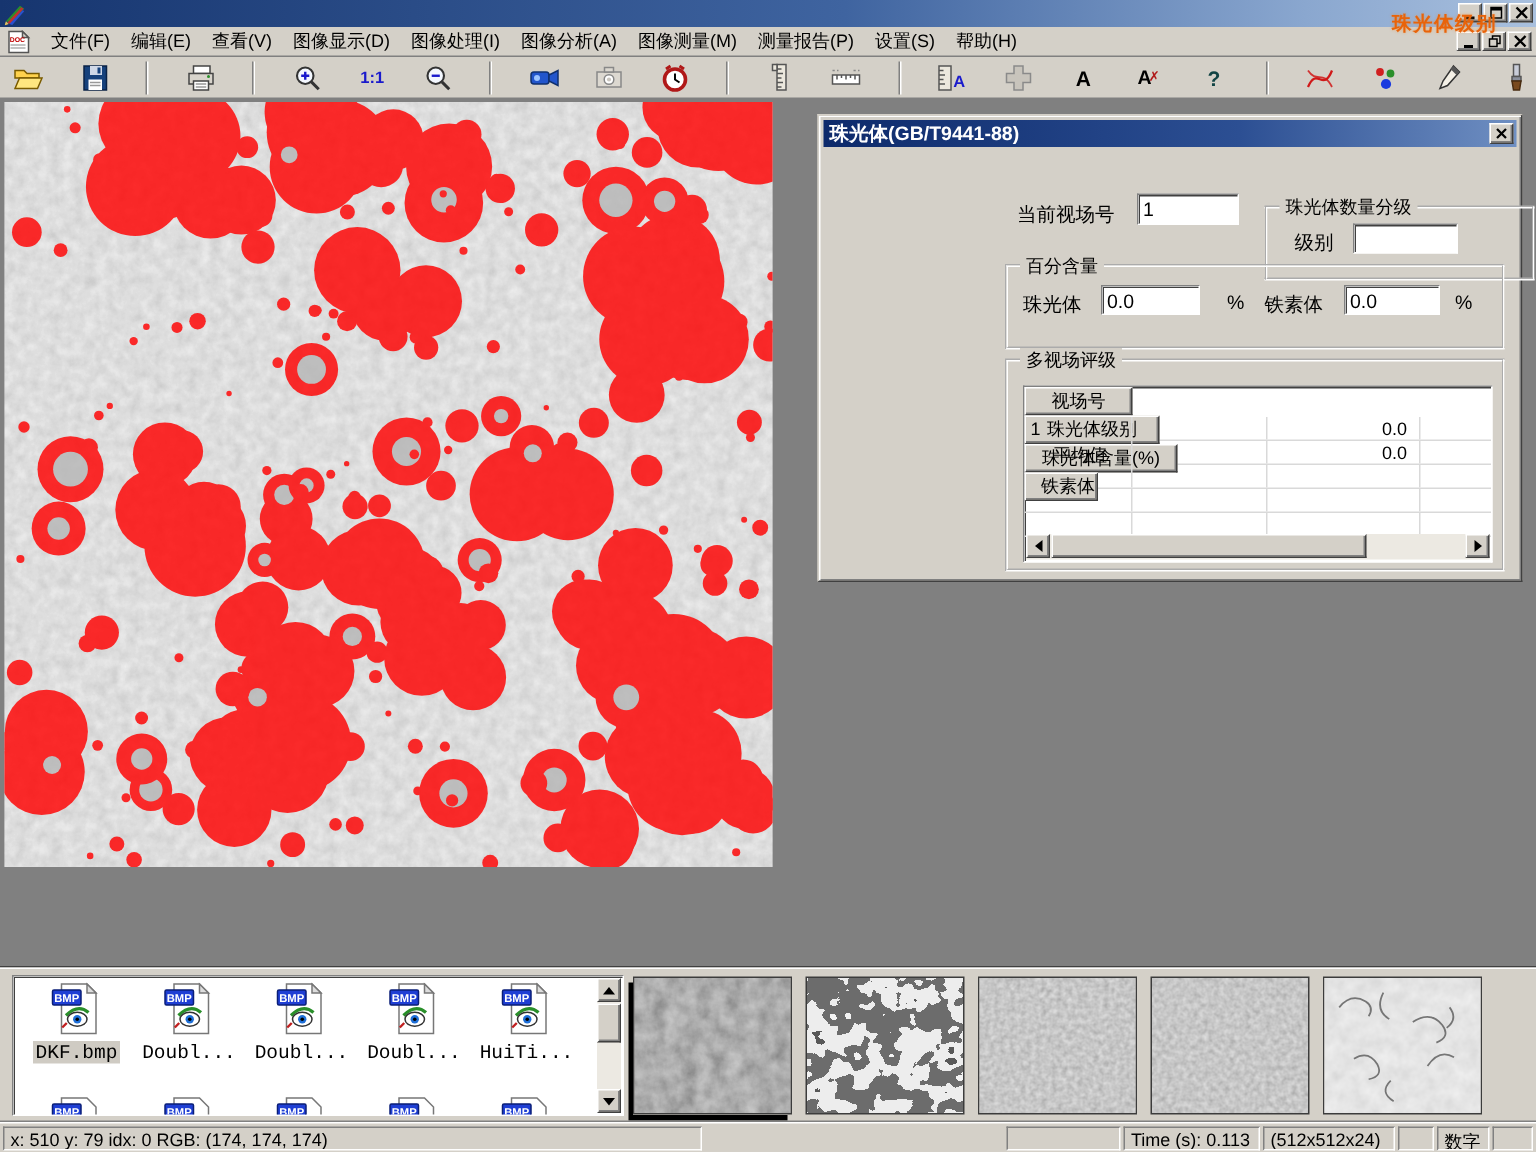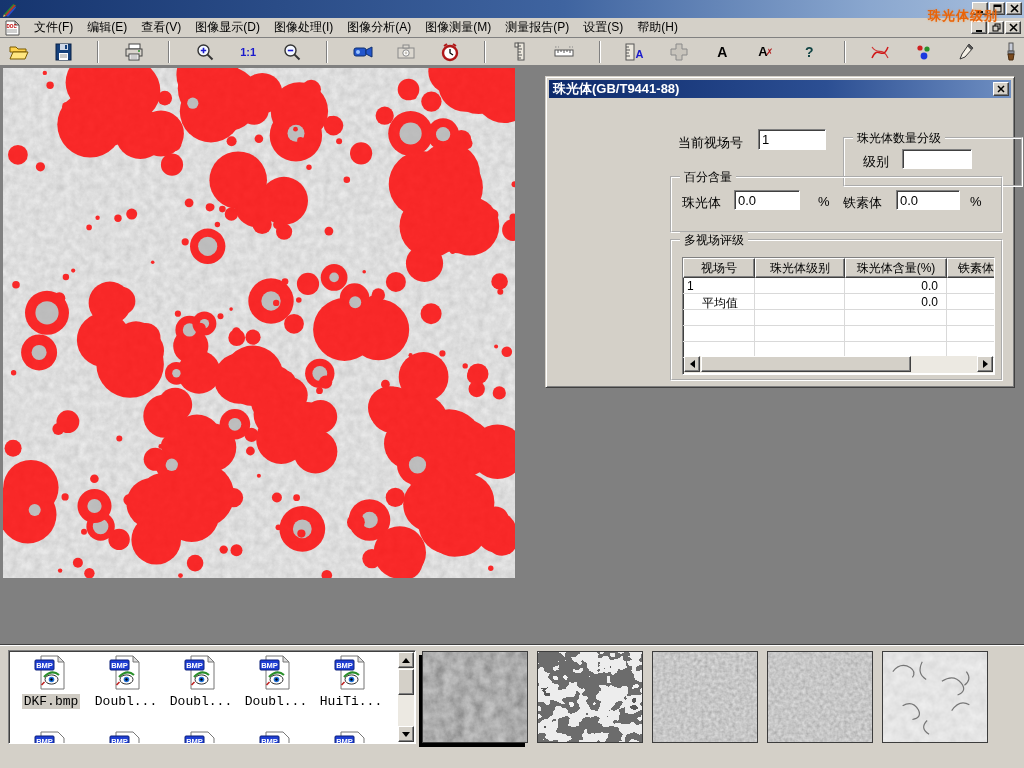--- a/index.html
+++ b/index.html
@@ -58,21 +58,21 @@
     font-size:12px; cursor:default; }
   .opbtn.focused { outline:1px dotted #000; outline-offset:-4px; border-color:#000; box-shadow:inset -1px -1px 0 #808080, 0 0 0 1px #404040; }
 
   .dlg-label { position:absolute; font-size:13px; white-space:nowrap; }
   .field { position:absolute; height:21px; font-size:13px; padding:1px 3px; font-family:"Liberation Sans",sans-serif; }
   input.field { outline:none; }
 
   
   .tblbox { position:absolute; left:10px; top:16px; width:313px; height:118px; background:#fff;
     border:1px solid; border-color:#808080 #fff #fff #808080; box-shadow:inset 1px 1px 0 #404040; overflow:hidden; }
-  .thead { display:flex; height:20px; }
+  .thead { display:flex; height:20px;flex-direction:column; }
   .th { flex:0 0 auto; display:flex; align-items:center; justify-content:center; font-size:12px;
     border:1px solid; border-color:#fff #404040 #404040 #fff; box-shadow:inset -1px -1px 0 #808080; background:#d4d0c8; overflow:hidden; white-space:nowrap; }
   .trow { display:flex; height:16px; border-bottom:1px solid #d9d9d9; }
   .td { flex:0 0 auto; font-size:12px; border-right:1px solid #d9d9d9; white-space:nowrap; overflow:hidden; padding-top:1px; }
   .td.num { text-align:right; padding-right:8px; }
   .td.name { padding-left:4px; }
 
   
   .sbtn { position:absolute; width:16px; height:16px; display:flex; align-items:center; justify-content:center; }
   .tri { width:0; height:0; }
@@ -938,14 +938,23 @@
             <path d="M60 30 q12 -8 20 2 q6 8 -4 12"></path>
             <path d="M20 55 q10 -6 16 4 q4 8 -6 10"></path>
             <path d="M70 60 q8 -12 18 -6"></path>
             <path d="M45 70 q-8 8 2 14"></path>
             <path d="M85 20 q6 8 -2 14"></path>
           </g>
         </svg>
     </div>
   </div>
 
+  <div class="statusbar">
+    <span class="spane" style="left:2px; width:466px;">x: 510 y: 79 idx: 0  RGB: (174, 174, 174)</span>
+    <span class="spane" style="left:671px; width:76px;"></span>
+    <span class="spane" style="left:749px; width:91px;">Time (s): 0.113</span>
+    <span class="spane" style="left:842px; width:88px;">(512x512x24)</span>
+    <span class="spane" style="left:932px; width:24px;"></span>
+    <span class="spane" style="left:958px; width:35px;">数字</span>
+    <span class="spane" style="left:995px; width:27px;"></span>
+  </div>
 
 </div>
 
 </body></html>

